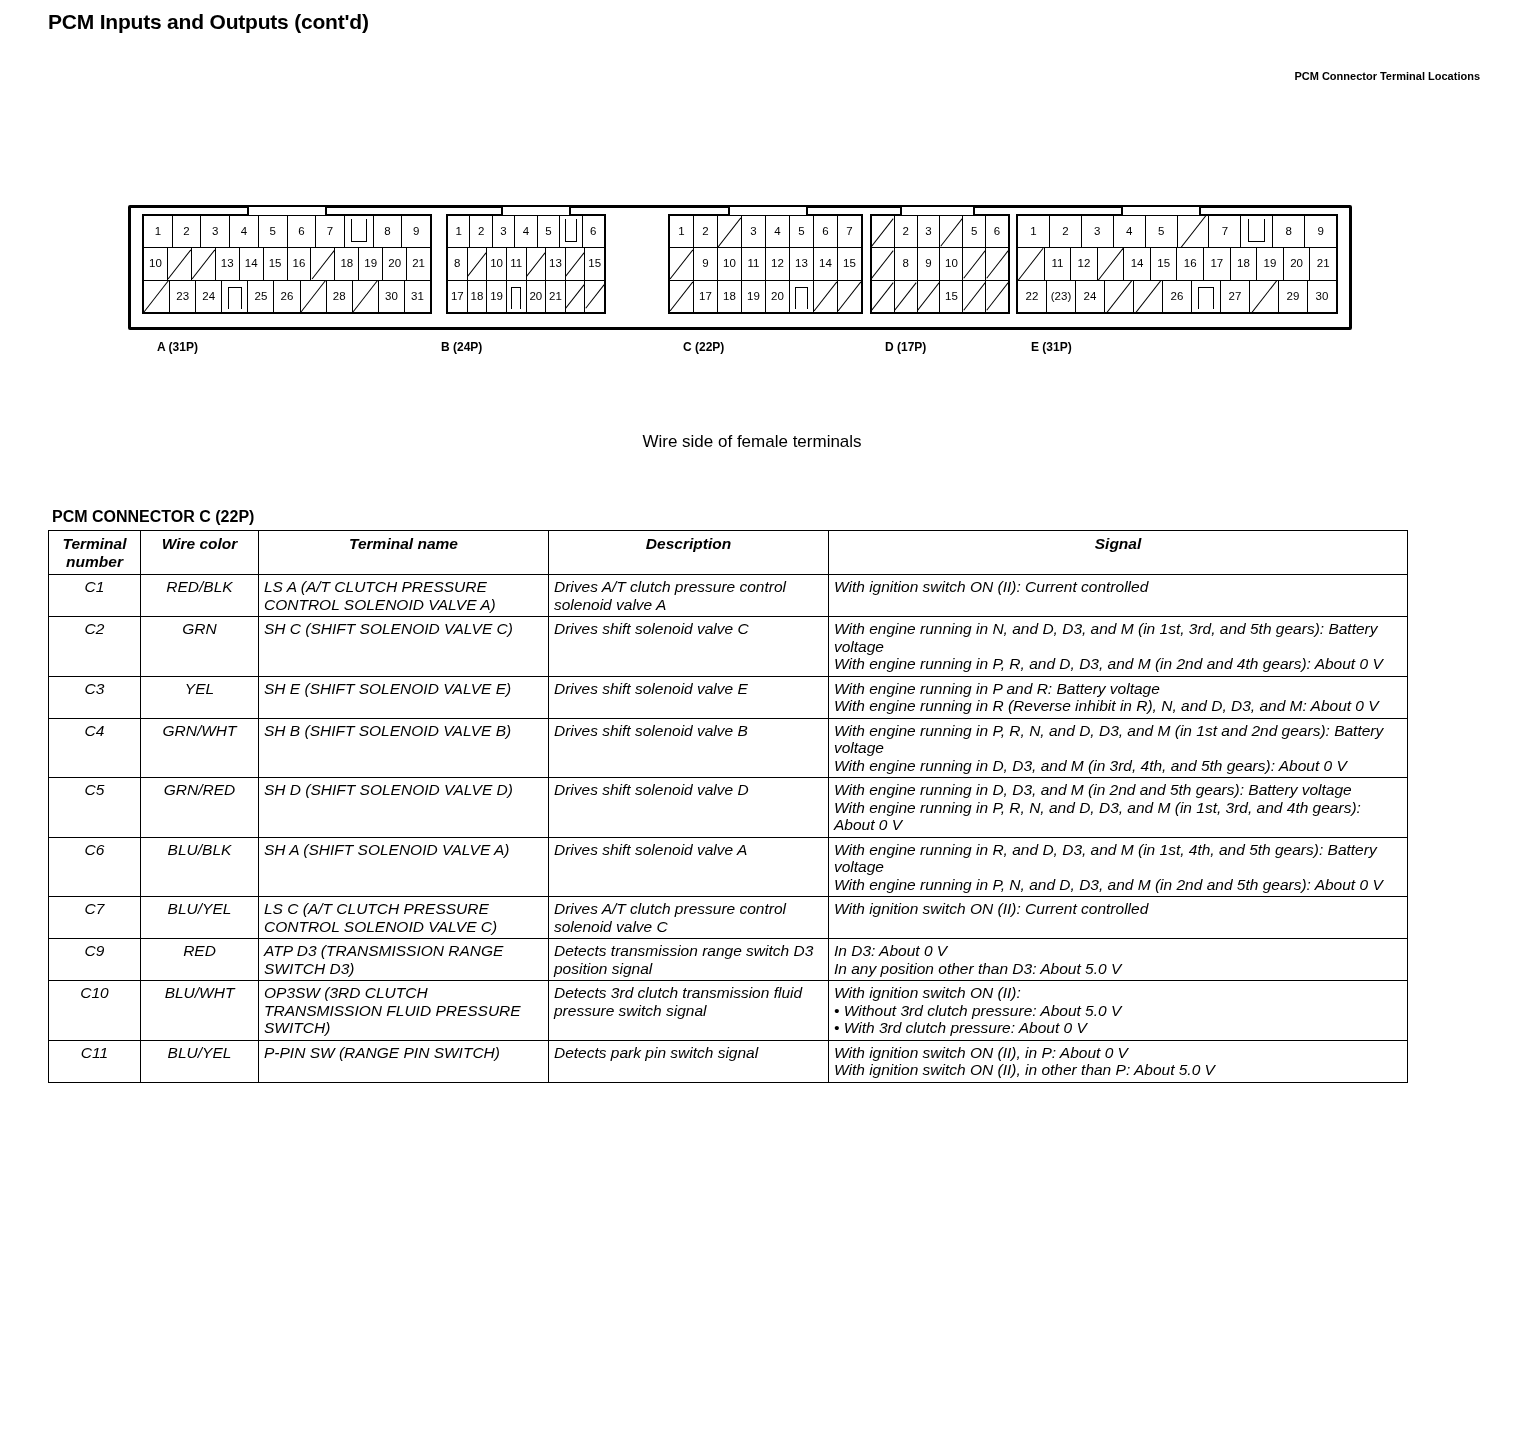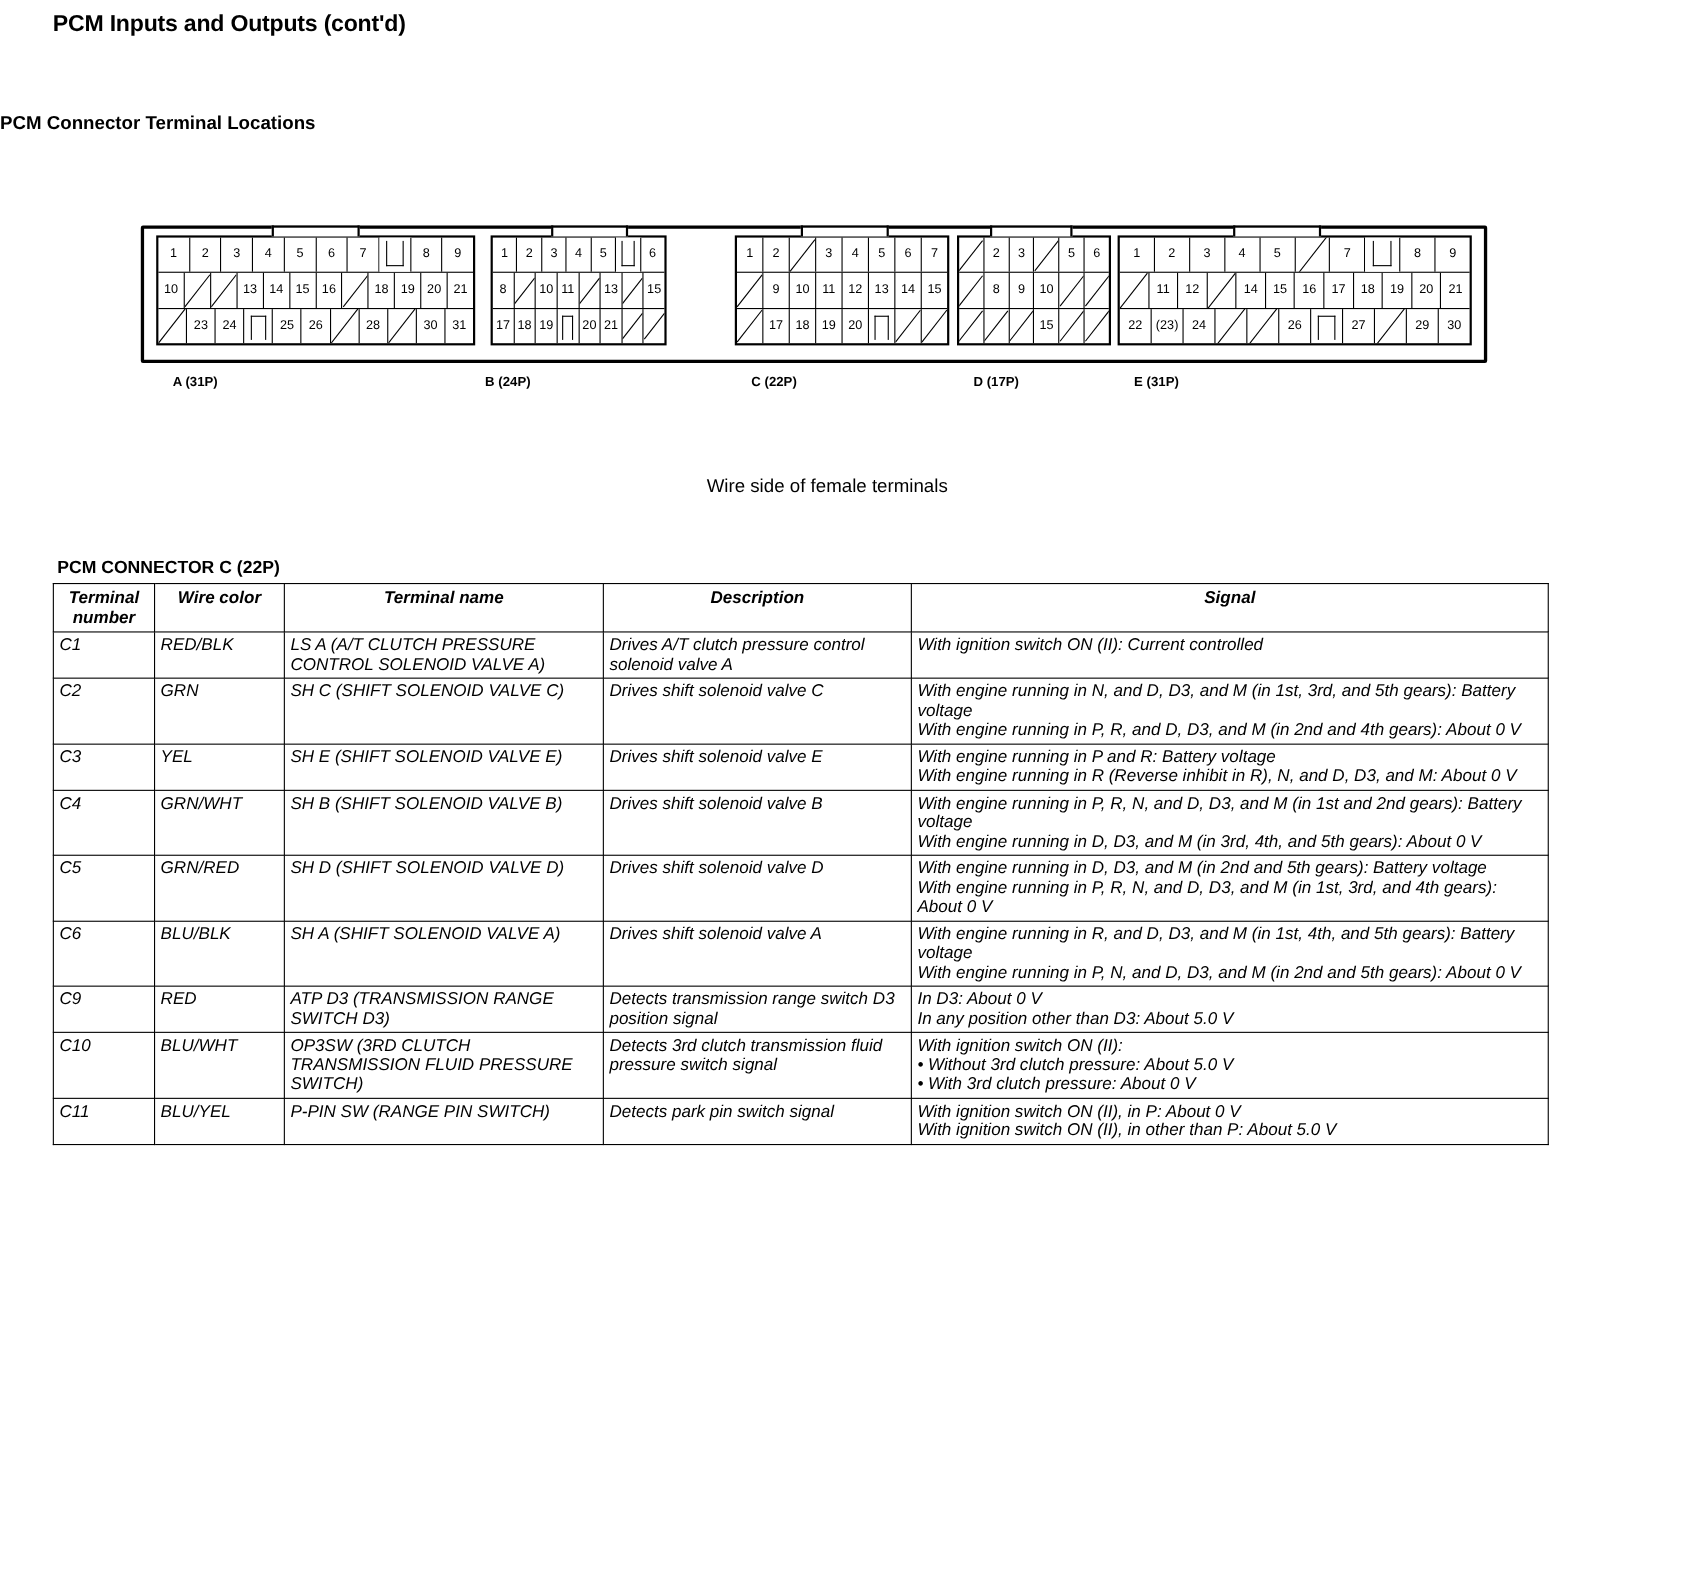--- a/index.html
+++ b/index.html
@@ -24,24 +24,24 @@
     position: absolute;
     left: 48px;
     top: 10px;
     font-size: 21px;
     font-weight: bold;
     letter-spacing: -0.2px;
   }
   .section-title {
     position: absolute;
     left: 0;
-    top: 102px;
+    top: 70px;
     width: 1480px;
-    text-align: left;
-    font-size: 17px;
+    text-align: right;
+    font-size: 11px;
     font-weight: bold;
   }
   .wire-caption {
     position: absolute;
     left: 0;
     top: 432px;
     width: 1468px;
     text-align: center;
     font-size: 17px;
     padding-left: 18px;
@@ -166,21 +166,21 @@
     padding: 3px 5px;
     font-style: italic;
   }
   table.pcm th {
     text-align: center;
     font-weight: bold;
     font-size: 15.5px;
     padding: 4px 3px;
   }
   td.c-term, td.c-color {
-    text-align: left;
+    text-align: center;
     white-space: nowrap;
   }
   .col-term  { width: 92px; }
   .col-color { width: 118px; }
   .col-name  { width: 290px; }
   .col-desc  { width: 280px; }
   .col-sig   { width: auto; }
   .bullet-line { display: block; }
 </style>
 </head>
@@ -467,20 +467,29 @@
           <td class="c-term">C6</td>
           <td class="c-color">BLU/BLK</td>
           <td>SH A (SHIFT SOLENOID VALVE A)</td>
           <td>Drives shift solenoid valve A</td>
           <td>
             <span class="bullet-line">With engine running in R, and D, D3, and M (in 1st, 4th, and 5th gears): Battery voltage</span>
             <span class="bullet-line">With engine running in P, N, and D, D3, and M (in 2nd and 5th gears): About 0 V</span>
           </td>
         </tr>
         <tr>
+          <td class="c-term">C7</td>
+          <td class="c-color">BLU/YEL</td>
+          <td>LS C (A/T CLUTCH PRESSURE CONTROL SOLENOID VALVE C)</td>
+          <td>Drives A/T clutch pressure control solenoid valve C</td>
+          <td>
+            <span class="bullet-line">With ignition switch ON (II): Current controlled</span>
+          </td>
+        </tr>
+        <tr>
           <td class="c-term">C9</td>
           <td class="c-color">RED</td>
           <td>ATP D3 (TRANSMISSION RANGE SWITCH D3)</td>
           <td>Detects transmission range switch D3 position signal</td>
           <td>
             <span class="bullet-line">In D3: About 0 V</span>
             <span class="bullet-line">In any position other than D3: About 5.0 V</span>
           </td>
         </tr>
         <tr>

